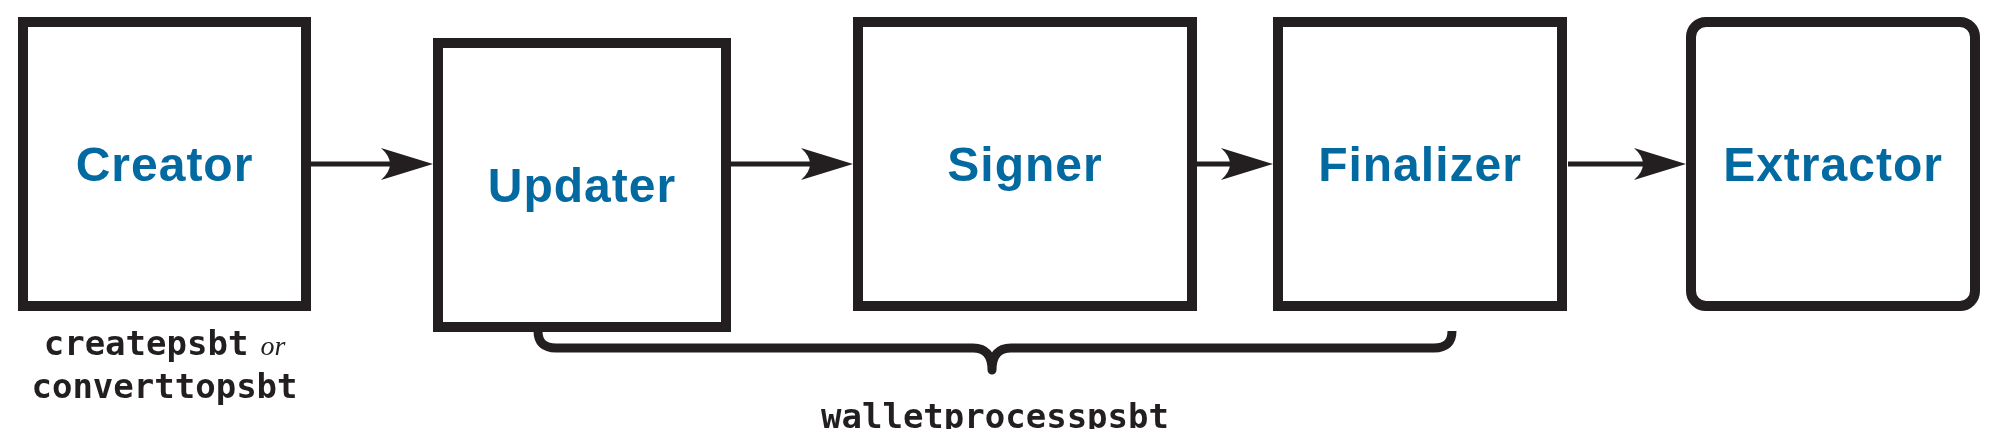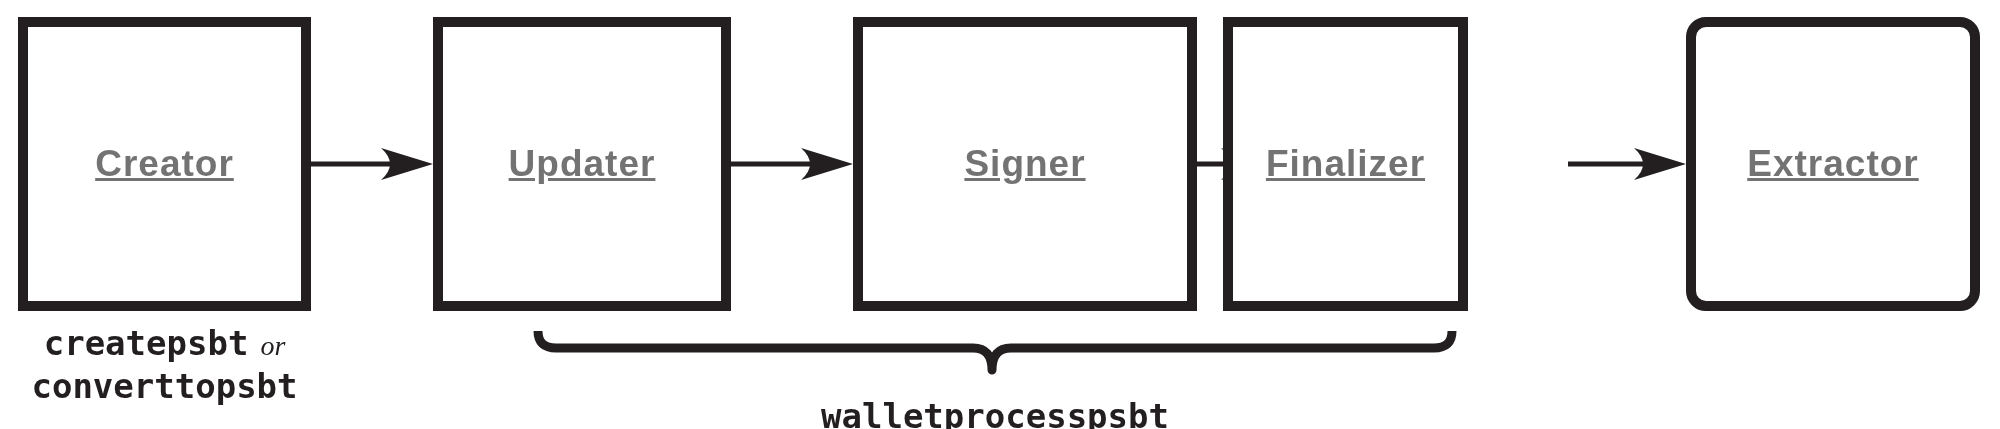--- a/index.html
+++ b/index.html
@@ -29,30 +29,29 @@
     box-sizing: border-box;
     border: 10px solid #231f20;
     background: #ffffff;
     display: flex;
     align-items: center;
     justify-content: center;
   }
   .box-label {
     font-family: "Liberation Sans", sans-serif;
     font-weight: bold;
-    font-size: 37px;
+    font-size: 48px;
     letter-spacing: 1px;
-    color: #737373;
+    color: #0369a1;
     white-space: nowrap;
-    text-decoration: underline;
   }
   .box-creator   { left: 18px;   width: 293px; }
-  .box-updater   { left: 433px;  width: 298px; }
+  .box-updater   { left: 433px;  width: 298px; margin-top: 21px; }
   .box-signer    { left: 853px;  width: 344px; }
-  .box-finalizer { left: 1223px; width: 245px; }
+  .box-finalizer { left: 1273px; width: 294px; }
   .box-extractor { left: 1686px; width: 294px; border-radius: 20px; }
   .sub {
     position: absolute;
     color: #231f20;
     font-family: "DejaVu Sans Mono", "Liberation Mono", monospace;
     font-weight: bold;
     font-size: 34px;
     line-height: 41px;
     text-align: center;
     white-space: nowrap;

